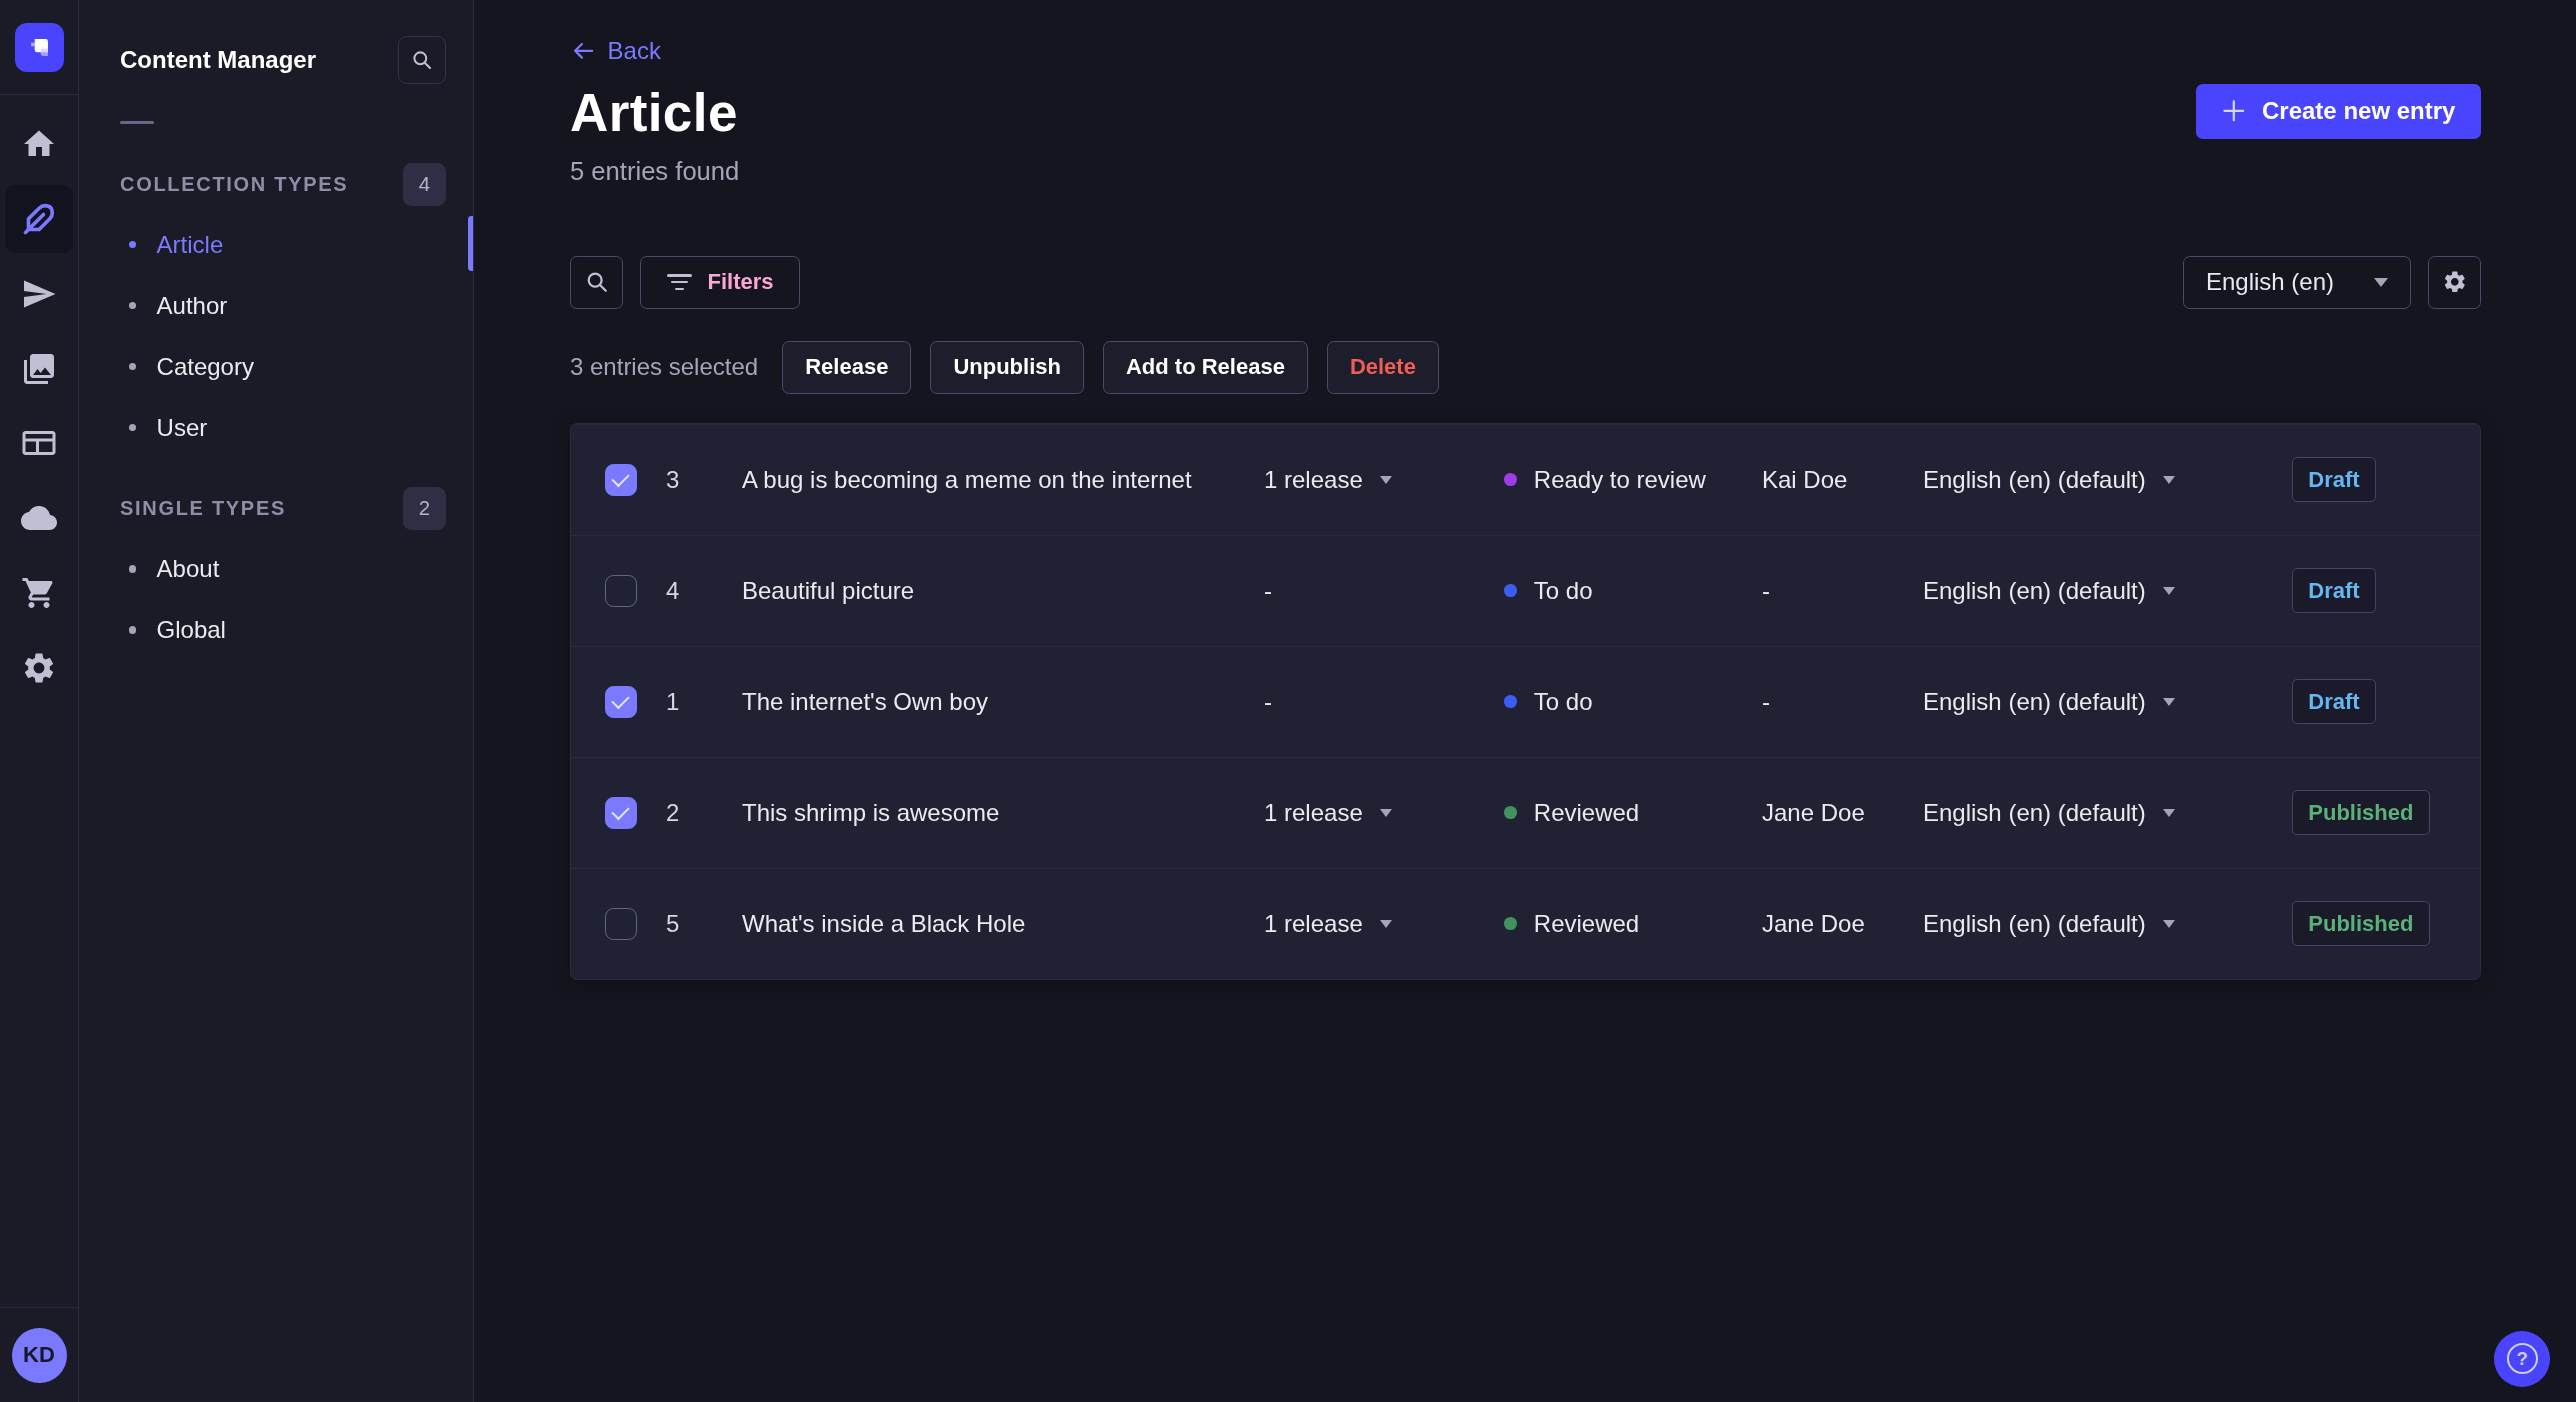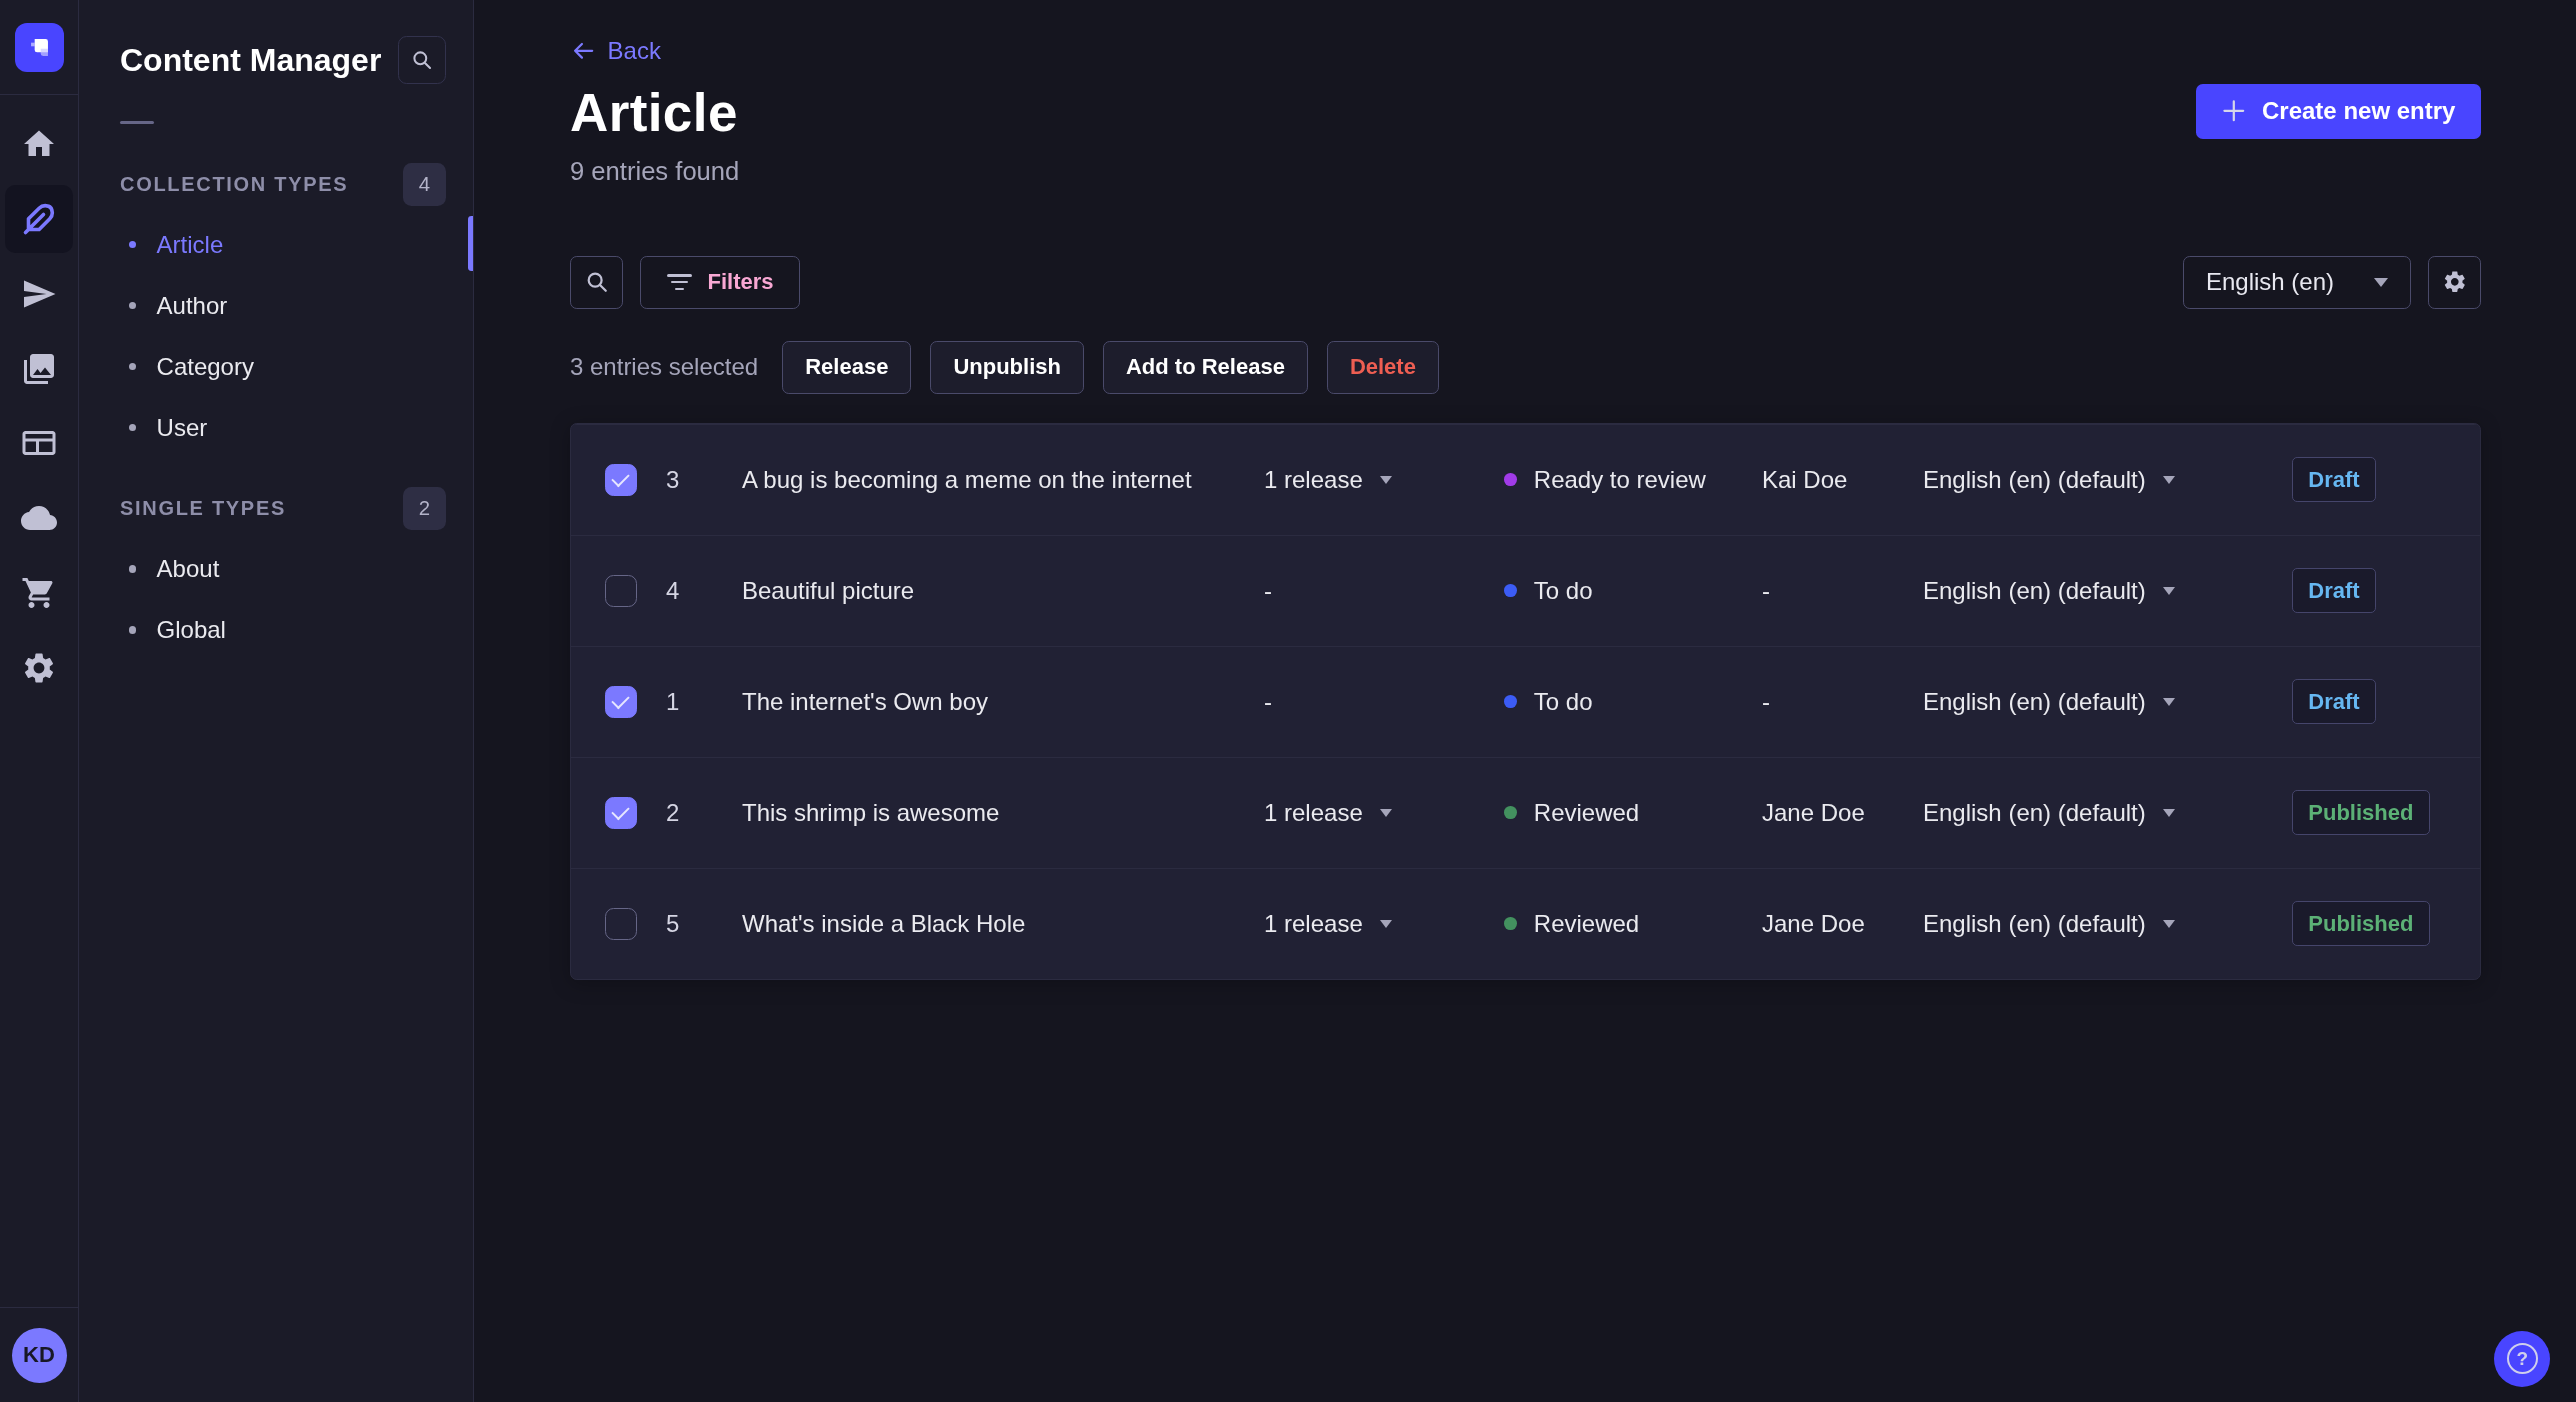--- a/index.html
+++ b/index.html
@@ -21,21 +21,21 @@
   .rail-item.active { background:#131320; color:#7b79ff; }
   .rail-item svg { width:36px; height:36px; }
   .rail-bottom { margin-top:auto; width:100%; height:95px; border-top:0.9px solid #2b2b40;
           display:flex; align-items:center; justify-content:center; }
   .avatar { width:55px; height:55px; border-radius:50%; background:#7b79ff; color:#181826;
           font-size:22px; font-weight:700; display:flex; align-items:center; justify-content:center; }
   
   .sidebar { width:395px; background:#1b1b28; border-right:0.9px solid #2b2b40; position:relative;
           padding:36px 27px 0 41px; }
   .sb-title-row { display:flex; align-items:center; justify-content:space-between; }
-  .sb-title { font-size:32px; font-weight:700; color:#ffffff; }
+  .sb-title { font-size:24px; font-weight:700; color:#ffffff; }
   .sb-search-btn { width:48px; height:48px; border-radius:8.5px; border:0.9px solid #32324d; background:transparent;
           display:flex; align-items:center; justify-content:center; color:#c0c0d4; cursor:pointer; }
   .sb-divider { width:34px; height:2.6px; background:#666687; border-radius:1.7px; margin-top:37px; }
   .sb-section-head { margin-top:39px; display:flex; align-items:center; justify-content:space-between; }
   .sb-section-label { font-size:20px; font-weight:700; letter-spacing:1.7px; color:#8e8ea9; }
   .sb-badge { min-width:43px; height:43px; padding:0 10.2px; border-radius:8.5px; background:#2e2e44;
           color:#b3b3c9; font-size:20.4px; display:flex; align-items:center; justify-content:center; }
   .sb-list { margin-top:8.5px; }
   .sb-item { height:61px; display:flex; align-items:center; padding-left:8.5px; gap:20.4px; cursor:pointer; }
   .bullet { width:7.7px; height:7.7px; border-radius:50%; background:#a5a5ba; flex:none; }
@@ -222,21 +222,21 @@
 
   <div class="title-row">
     <h1 class="page-title">Article</h1>
     <button class="create-btn">
       <svg width="25.6" height="25.6" viewBox="0 0 30 30">
         <path d="M15 4v22M4 15h22" stroke="#d6d6ea" stroke-width="2.6" stroke-linecap="round"></path>
       </svg>
       <span>Create new entry</span>
     </button>
   </div>
-  <div class="subtitle">9 entries found</div>
+  <div class="subtitle">5 entries found</div>
 
   <div class="toolbar">
     <div class="tb-left">
       <button class="icon-btn">
         <svg width="24" height="24" viewBox="0 0 26 26">
           <circle cx="11" cy="11" r="7" fill="none" stroke="currentColor" stroke-width="2.4"></circle>
           <line x1="16.5" y1="16.5" x2="22.5" y2="22.5" stroke="currentColor" stroke-width="2.4" stroke-linecap="round"></line>
         </svg>
       </button>
       <button class="filters-btn">

